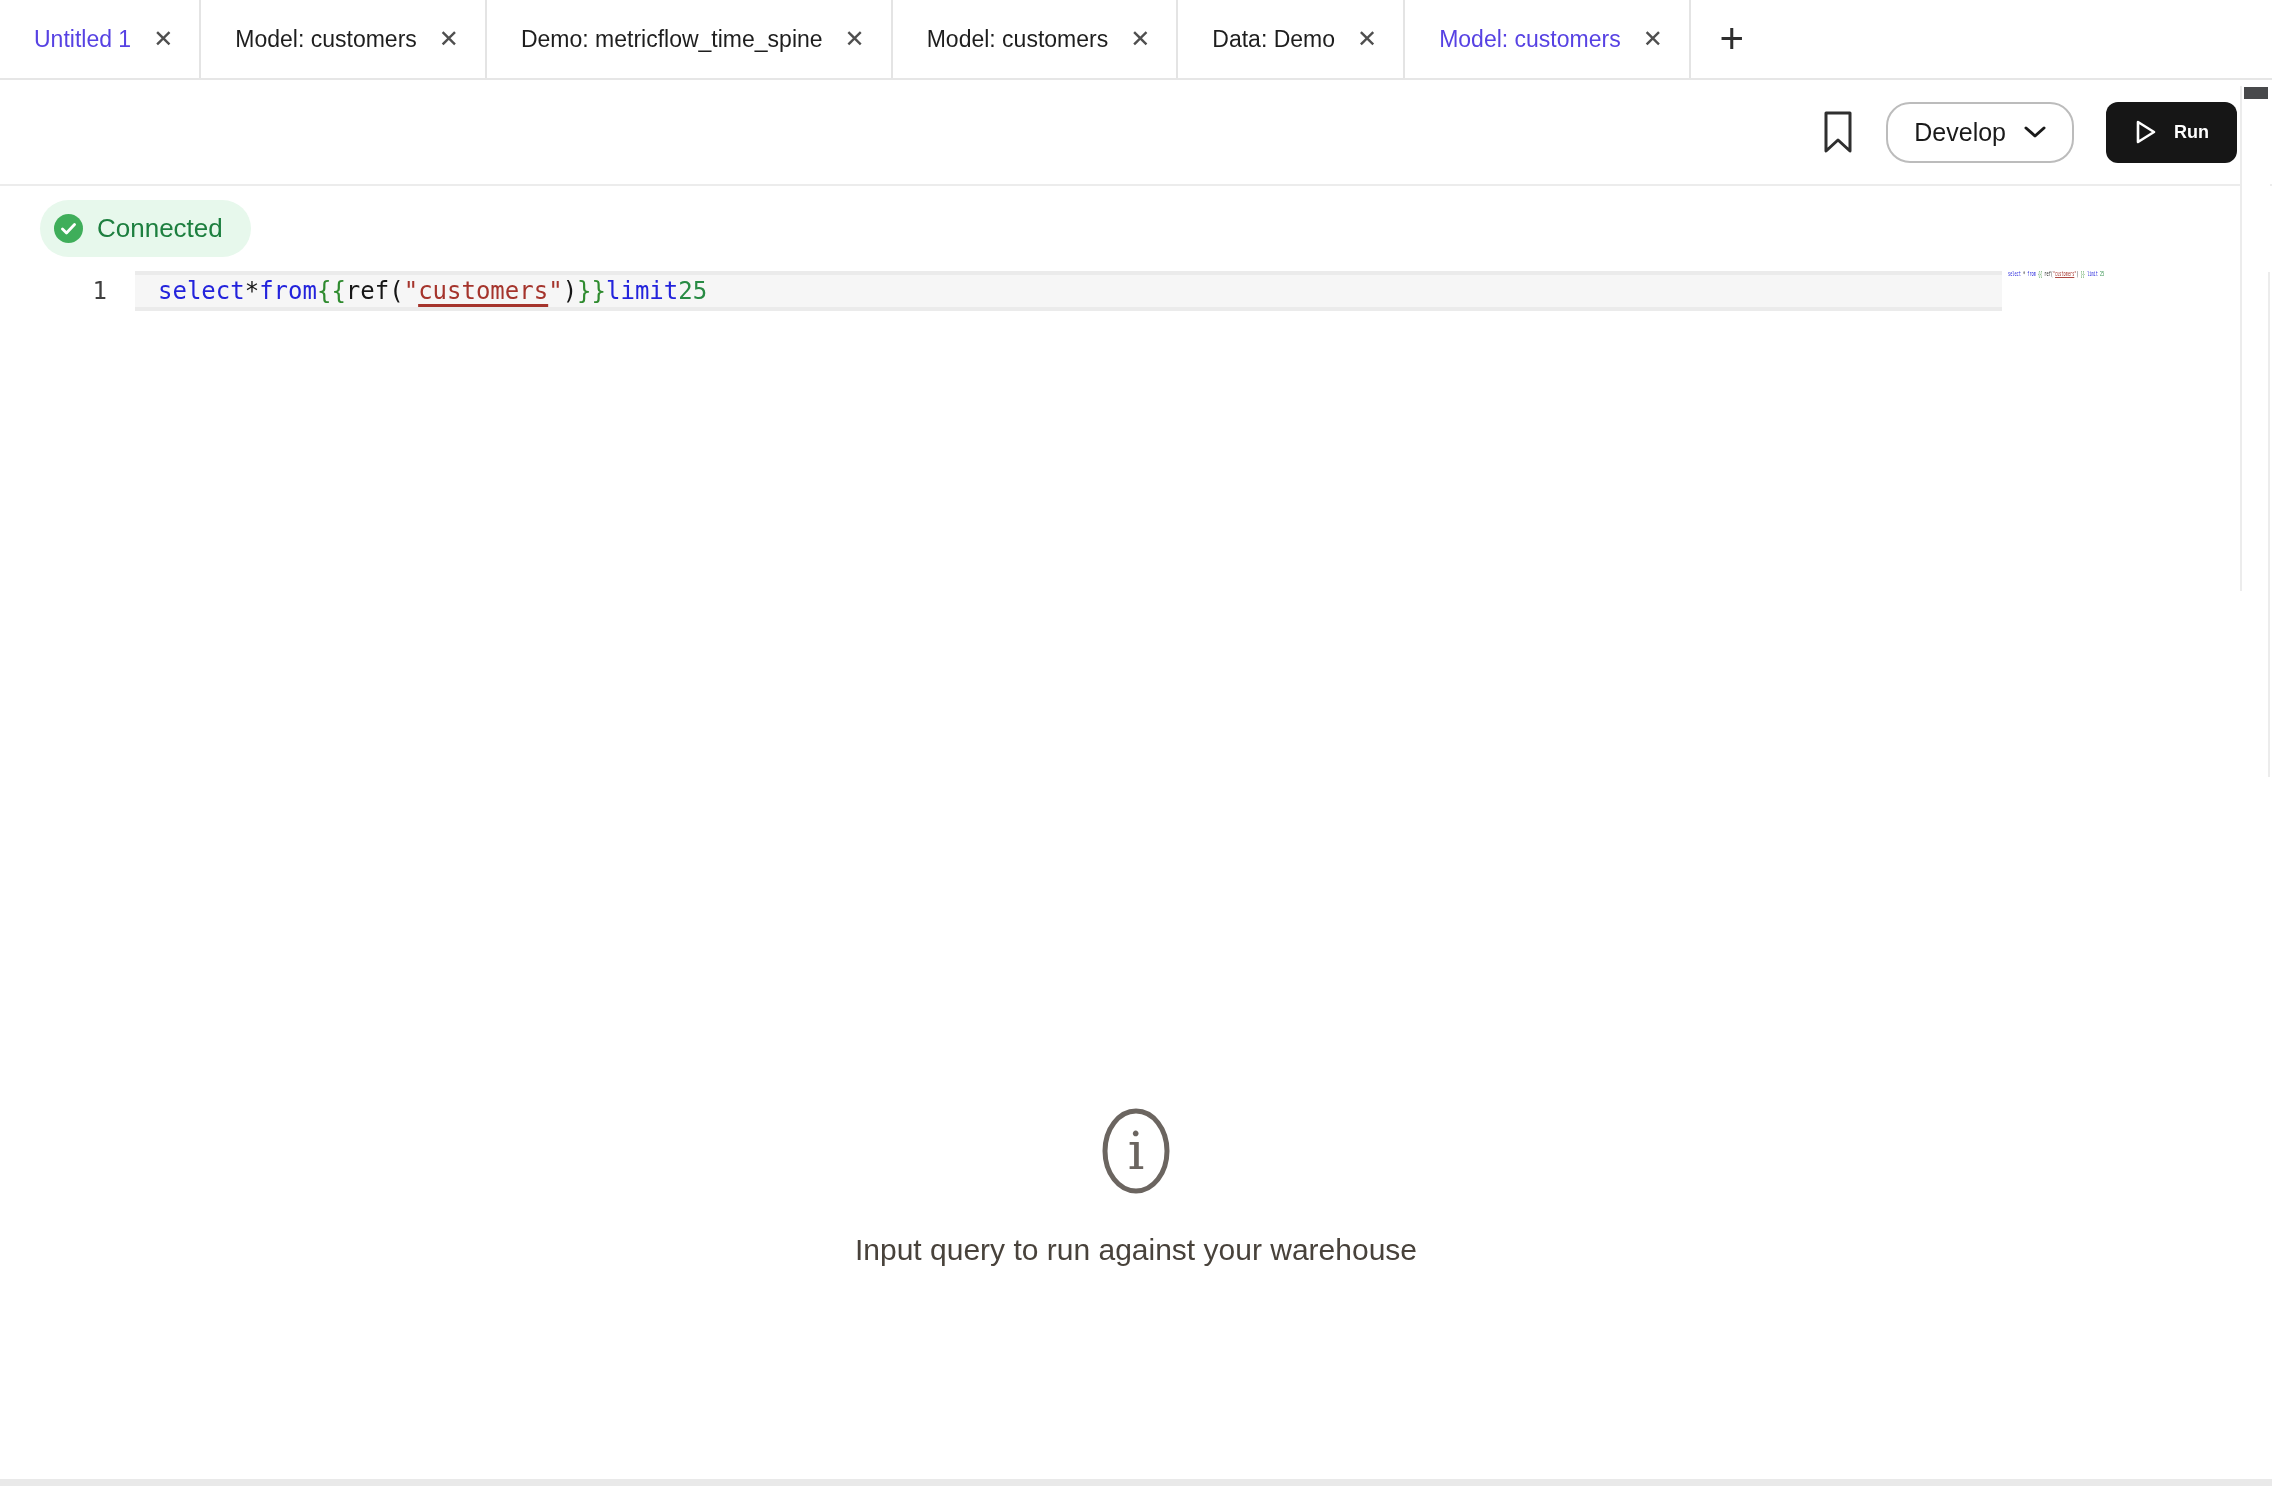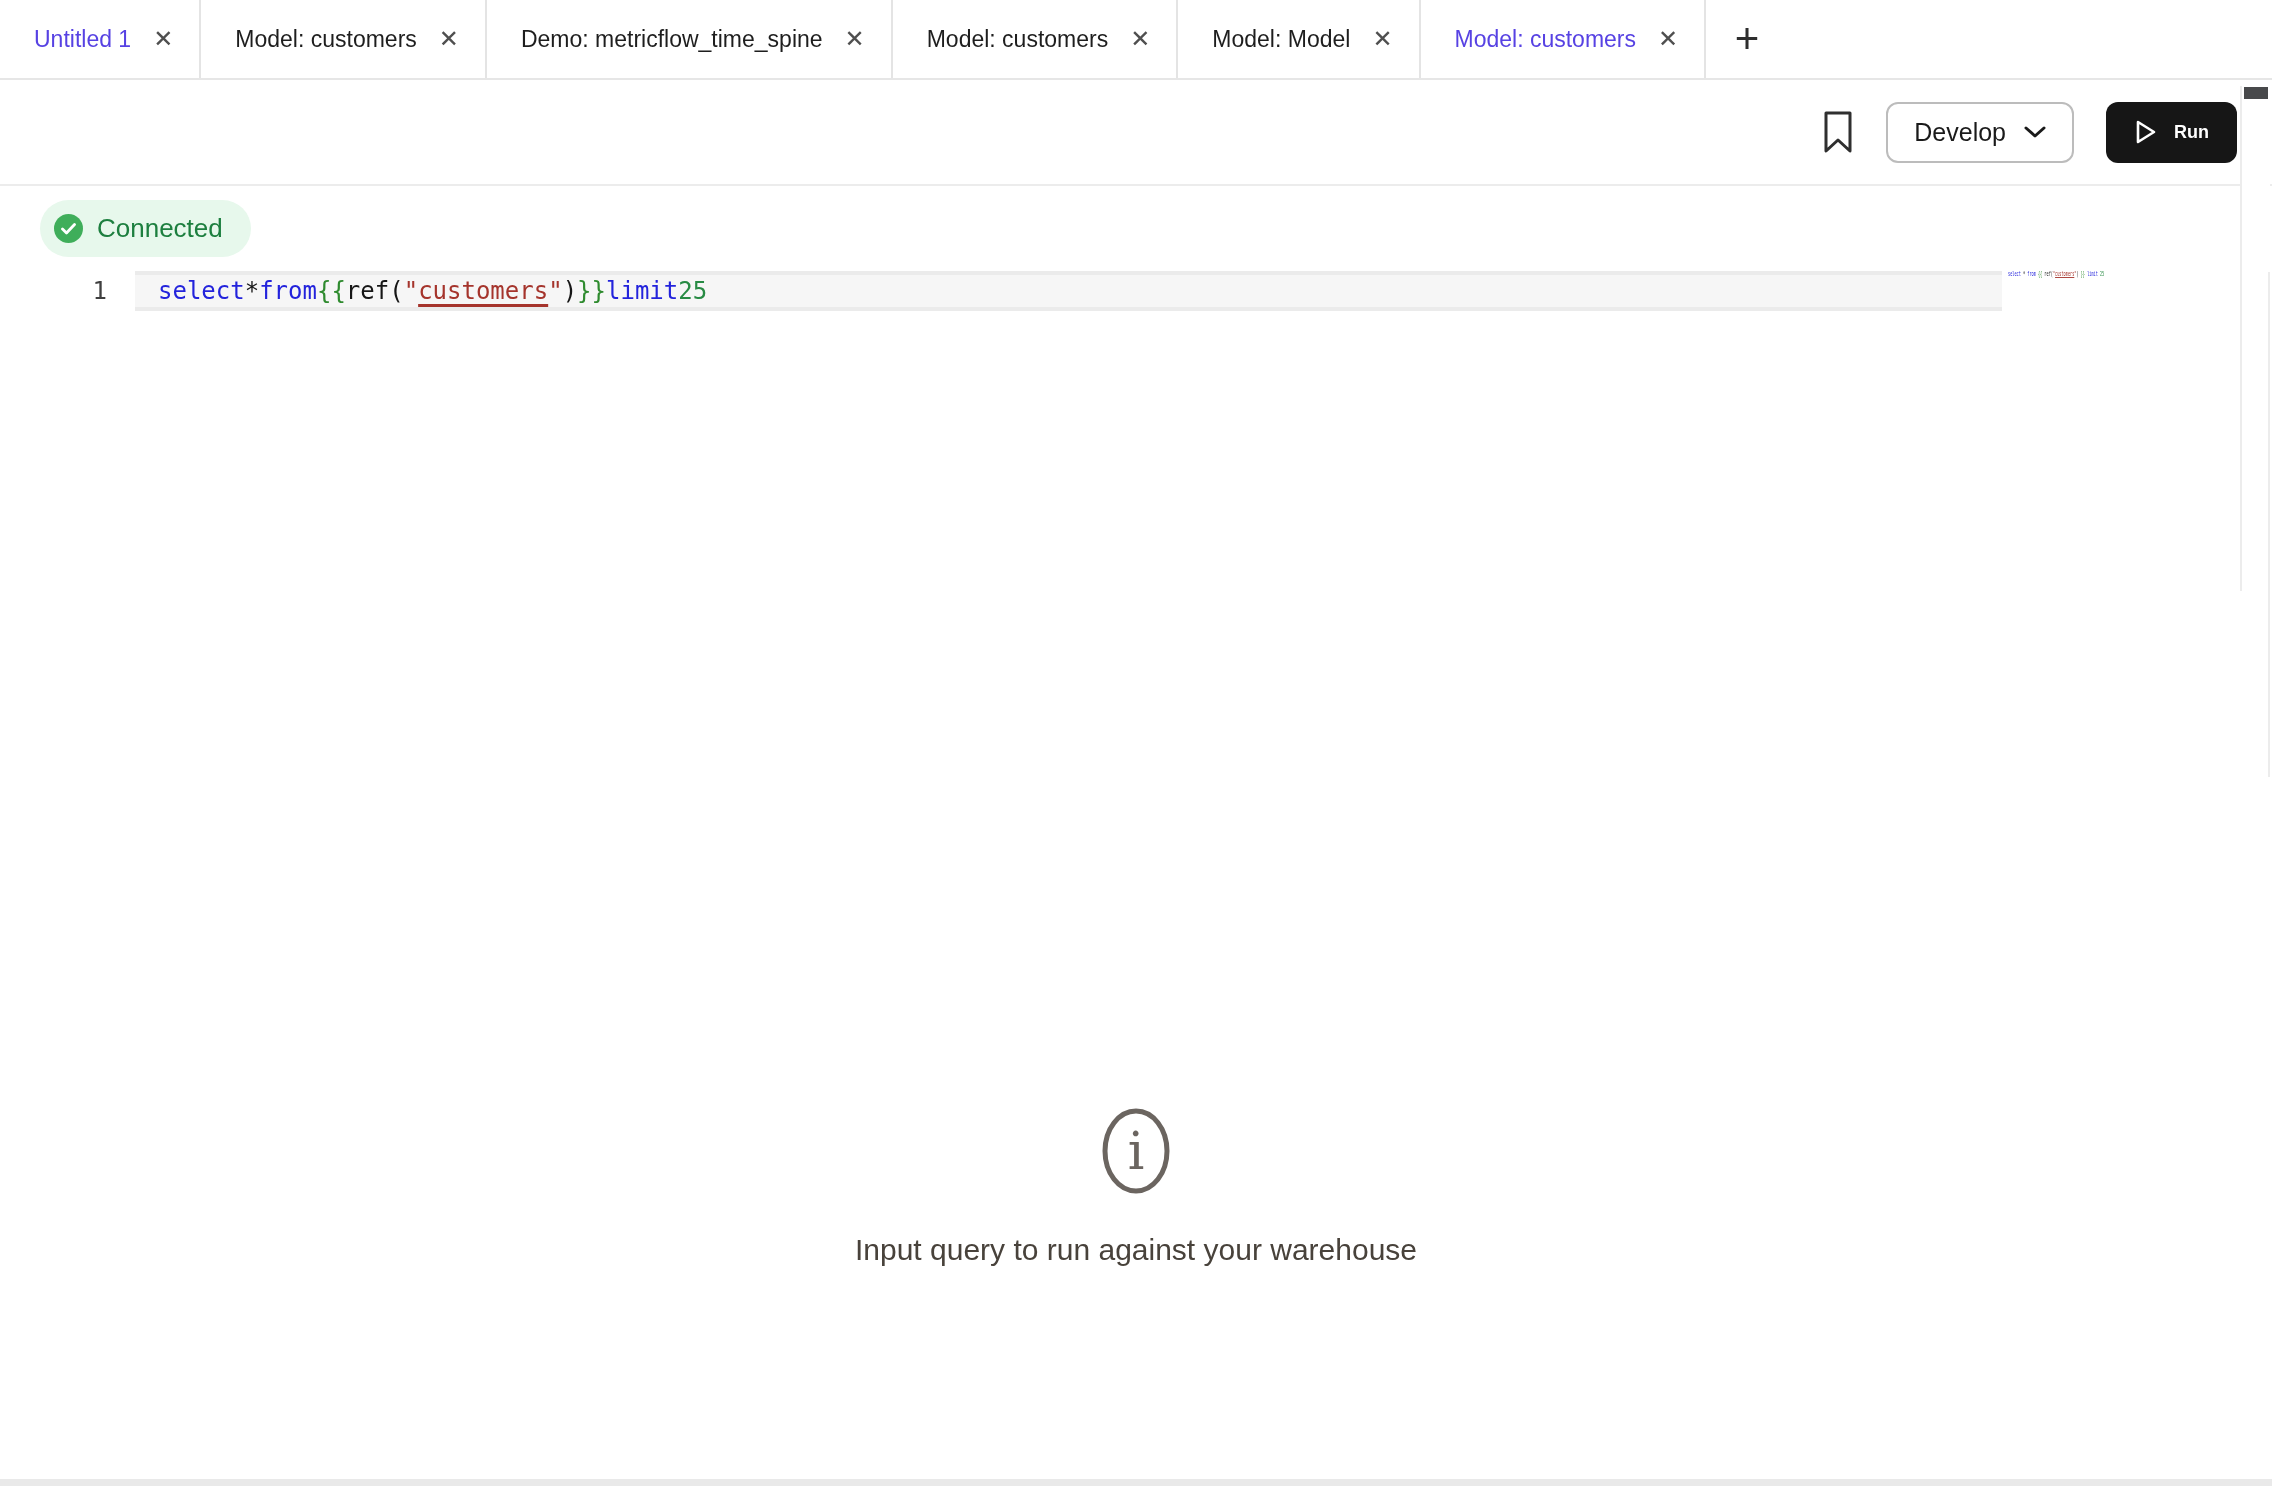--- a/index.html
+++ b/index.html
@@ -19,21 +19,21 @@
   .tab-close { font-size:24px; color:#4f4f4f; line-height:1; }
   .add-tab { display:flex; align-items:center; justify-content:center; width:82px;
     font-size:42px; font-weight:300; color:#2e2e2e; cursor:pointer; }
 
   
   .toolbar { position:absolute; top:80px; left:0; width:100%; height:106px;
     display:flex; align-items:center; justify-content:flex-end; gap:32px;
     padding-right:35px; border-bottom:2px solid #ececec; background:#fff; }
   .icon-btn { background:none; border:none; cursor:pointer; display:flex; align-items:center; }
   .btn-develop { display:flex; align-items:center; gap:18px; height:61px; padding:0 26px;
-    background:#fff; border:2px solid #bcbcbc; border-radius:12px;
+    background:#fff; border:2px solid #bcbcbc; border-radius:24px;
     font-family:inherit; font-size:25px; color:#1a1a1a; cursor:pointer; }
   .btn-run { display:flex; align-items:center; gap:16px; height:61px; padding:0 28px;
     background:var(--run-bg,#161616); color:#fff; border:none; border-radius:12px;
     font-family:inherit; font-size:18px; font-weight:600; cursor:pointer; }
 
   
   .query-section { position:absolute; top:186px; left:0; width:100%; height:591px; background:#fff; }
   .status-row { display:flex; align-items:center; gap:24px; margin:14px 0 0 40px; }
   .badge-connected { display:flex; align-items:center; gap:14px; height:57px;
     padding:0 28px 0 14px; background:var(--connected-bg,#e7f8ec); border-radius:30px; }
@@ -104,21 +104,21 @@
     </div>
     <div class="tab">
       <span class="tab-label">Demo: metricflow_time_spine</span>
       <span class="tab-close">✕</span>
     </div>
     <div class="tab">
       <span class="tab-label">Model: customers</span>
       <span class="tab-close">✕</span>
     </div>
     <div class="tab">
-      <span class="tab-label">Model: Model</span>
+      <span class="tab-label">Data: Demo</span>
       <span class="tab-close">✕</span>
     </div>
     <div class="tab">
       <span class="tab-label hl">Model: customers</span>
       <span class="tab-close">✕</span>
     </div>
     <div class="add-tab">+</div>
   </div>
 
   <div class="toolbar">

